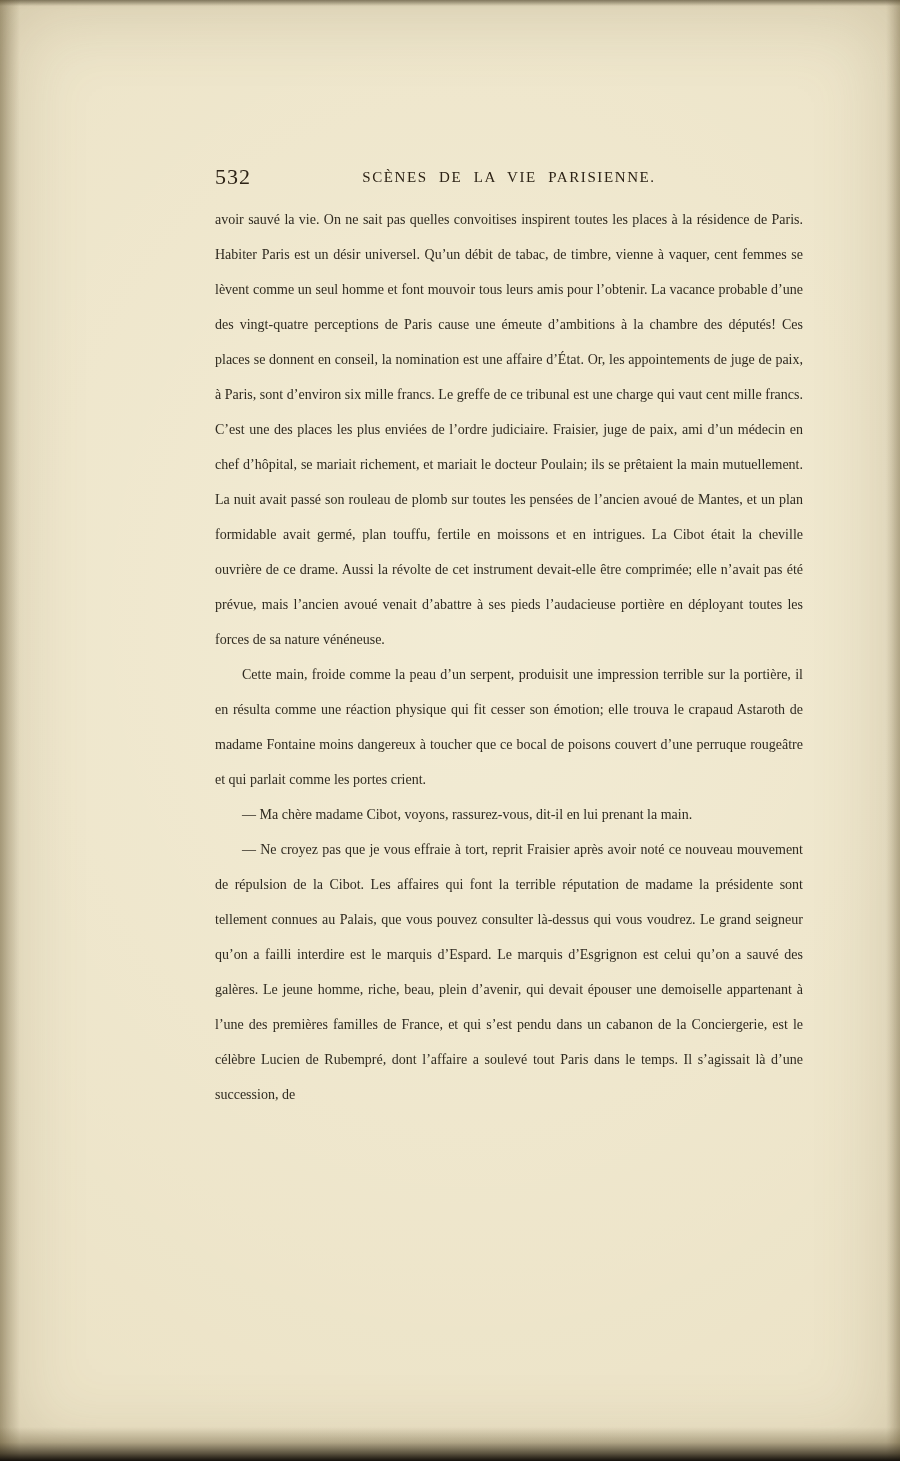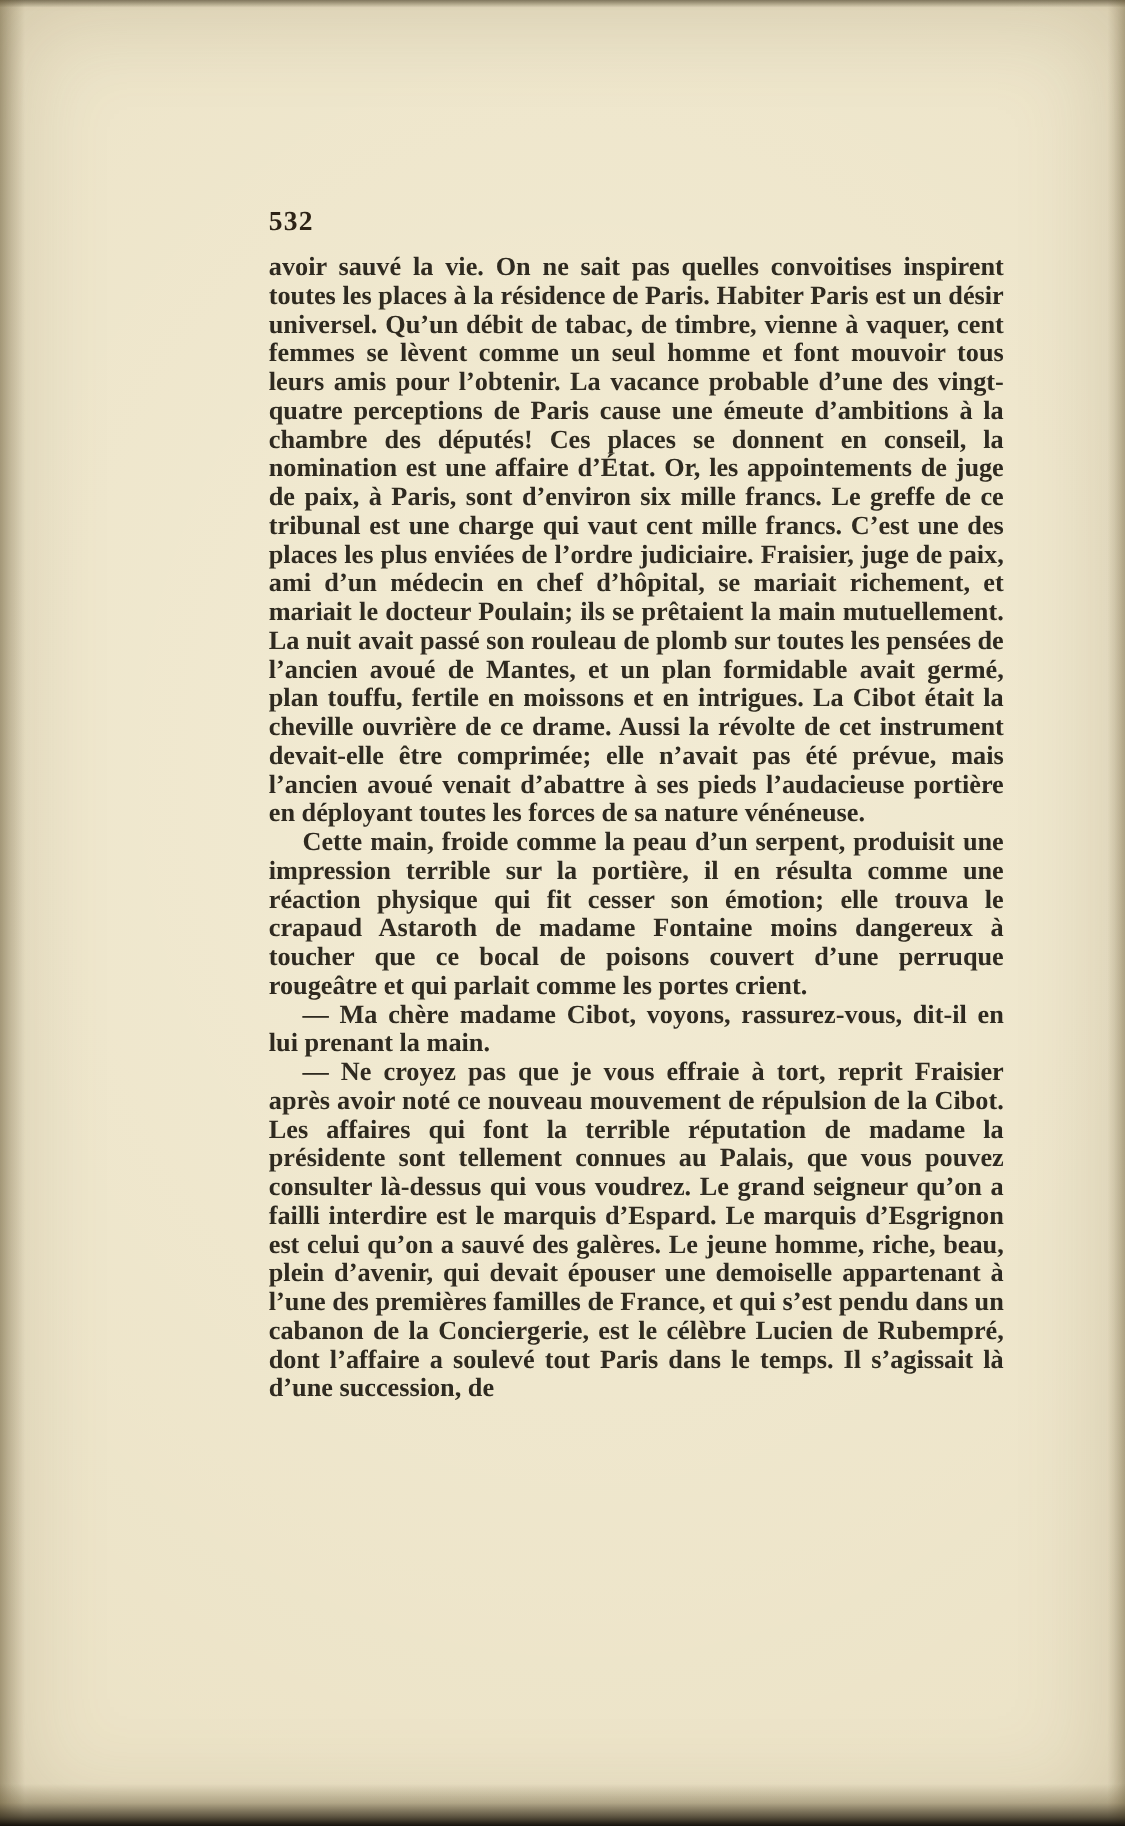--- a/index.html
+++ b/index.html
@@ -1,15 +1,15 @@
 <!DOCTYPE html>
 <html><head>
 <meta charset="utf-8">
 <style>
-  * { margin: 0; padding: 0; box-sizing: border-box; font-weight: bold; }
+  * { margin: 0; padding: 0; box-sizing: border-box; }
 
   html, body {
     width: 900px;
     height: 1461px;
     overflow: hidden;
     background: #e7dfc4;
   }
 
   .scan-page {
     position: relative;
@@ -86,40 +86,41 @@
     word-spacing: 6px;
     color: #2d2316;
     white-space: nowrap;
   }
 
   .body-text {
     width: 588px;
   }
 
   .body-text p {
-    font-size: 21px;
-    line-height: 23px;
+    font-size: 14px;
+    line-height: 35px;
     text-align: justify;
     text-indent: 27px;
     color: #2f2a20;
   }
 
   .body-text p.no-indent {
     text-indent: 0;
   }
 </style>
 </head>
 <body>
 
 <div class="scan-page">
 
   <div class="page-inner">
 
     <div class="running-head">
       <span class="page-number">532</span>
+      <span class="running-title">SCÈNES DE LA VIE PARISIENNE.</span>
     </div>
 
     <div class="body-text">
       <p class="no-indent">avoir sauvé la vie. On ne sait pas quelles convoitises inspirent toutes les places à la résidence de Paris. Habiter Paris est un désir universel. Qu’un débit de tabac, de timbre, vienne à vaquer, cent femmes se lèvent comme un seul homme et font mouvoir tous leurs amis pour l’obtenir. La vacance probable d’une des vingt-quatre perceptions de Paris cause une émeute d’ambitions à la chambre des députés! Ces places se donnent en conseil, la nomination est une affaire d’État. Or, les appointements de juge de paix, à Paris, sont d’environ six mille francs. Le greffe de ce tribunal est une charge qui vaut cent mille francs. C’est une des places les plus enviées de l’ordre judiciaire. Fraisier, juge de paix, ami d’un médecin en chef d’hôpital, se mariait richement, et mariait le docteur Poulain; ils se prêtaient la main mutuellement. La nuit avait passé son rouleau de plomb sur toutes les pensées de l’ancien avoué de Mantes, et un plan formidable avait germé, plan touffu, fertile en moissons et en intrigues. La Cibot était la cheville ouvrière de ce drame. Aussi la révolte de cet instrument devait-elle être comprimée; elle n’avait pas été prévue, mais l’ancien avoué venait d’abattre à ses pieds l’audacieuse portière en déployant toutes les forces de sa nature vénéneuse.</p>
       <p>Cette main, froide comme la peau d’un serpent, produisit une impression terrible sur la portière, il en résulta comme une réaction physique qui fit cesser son émotion; elle trouva le crapaud Astaroth de madame Fontaine moins dangereux à toucher que ce bocal de poisons couvert d’une perruque rougeâtre et qui parlait comme les portes crient.</p>
       <p>— Ma chère madame Cibot, voyons, rassurez-vous, dit-il en lui prenant la main.</p>
       <p>— Ne croyez pas que je vous effraie à tort, reprit Fraisier après avoir noté ce nouveau mouvement de répulsion de la Cibot. Les affaires qui font la terrible réputation de madame la présidente sont tellement connues au Palais, que vous pouvez consulter là-dessus qui vous voudrez. Le grand seigneur qu’on a failli interdire est le marquis d’Espard. Le marquis d’Esgrignon est celui qu’on a sauvé des galères. Le jeune homme, riche, beau, plein d’avenir, qui devait épouser une demoiselle appartenant à l’une des premières familles de France, et qui s’est pendu dans un cabanon de la Conciergerie, est le célèbre Lucien de Rubempré, dont l’affaire a soulevé tout Paris dans le temps. Il s’agissait là d’une succession, de</p>
     </div>
 
   </div>

